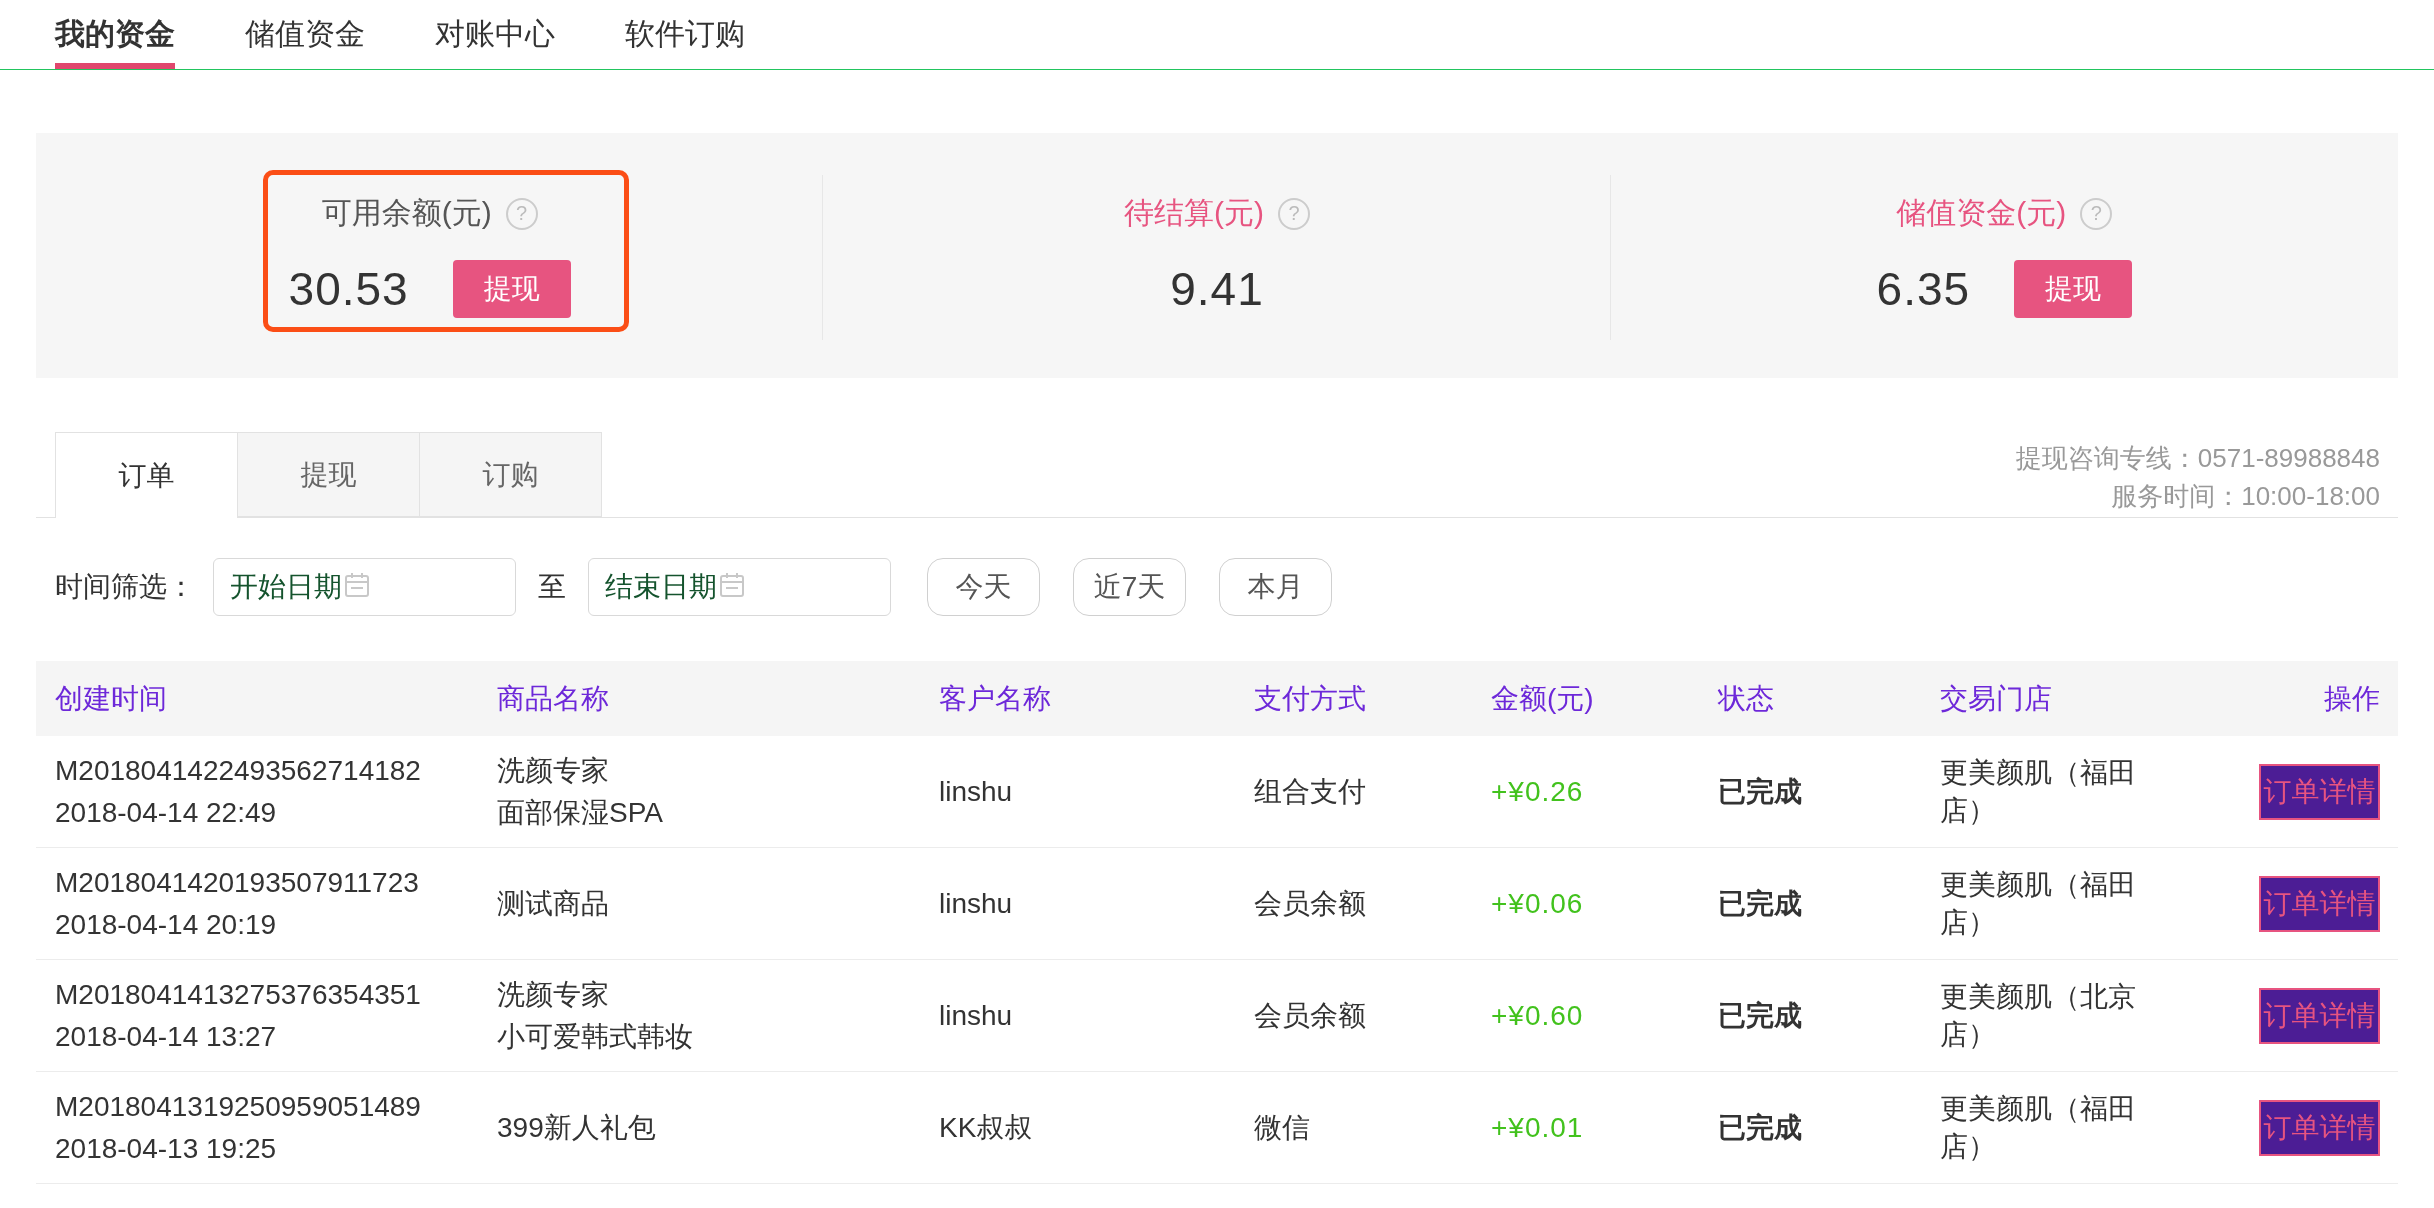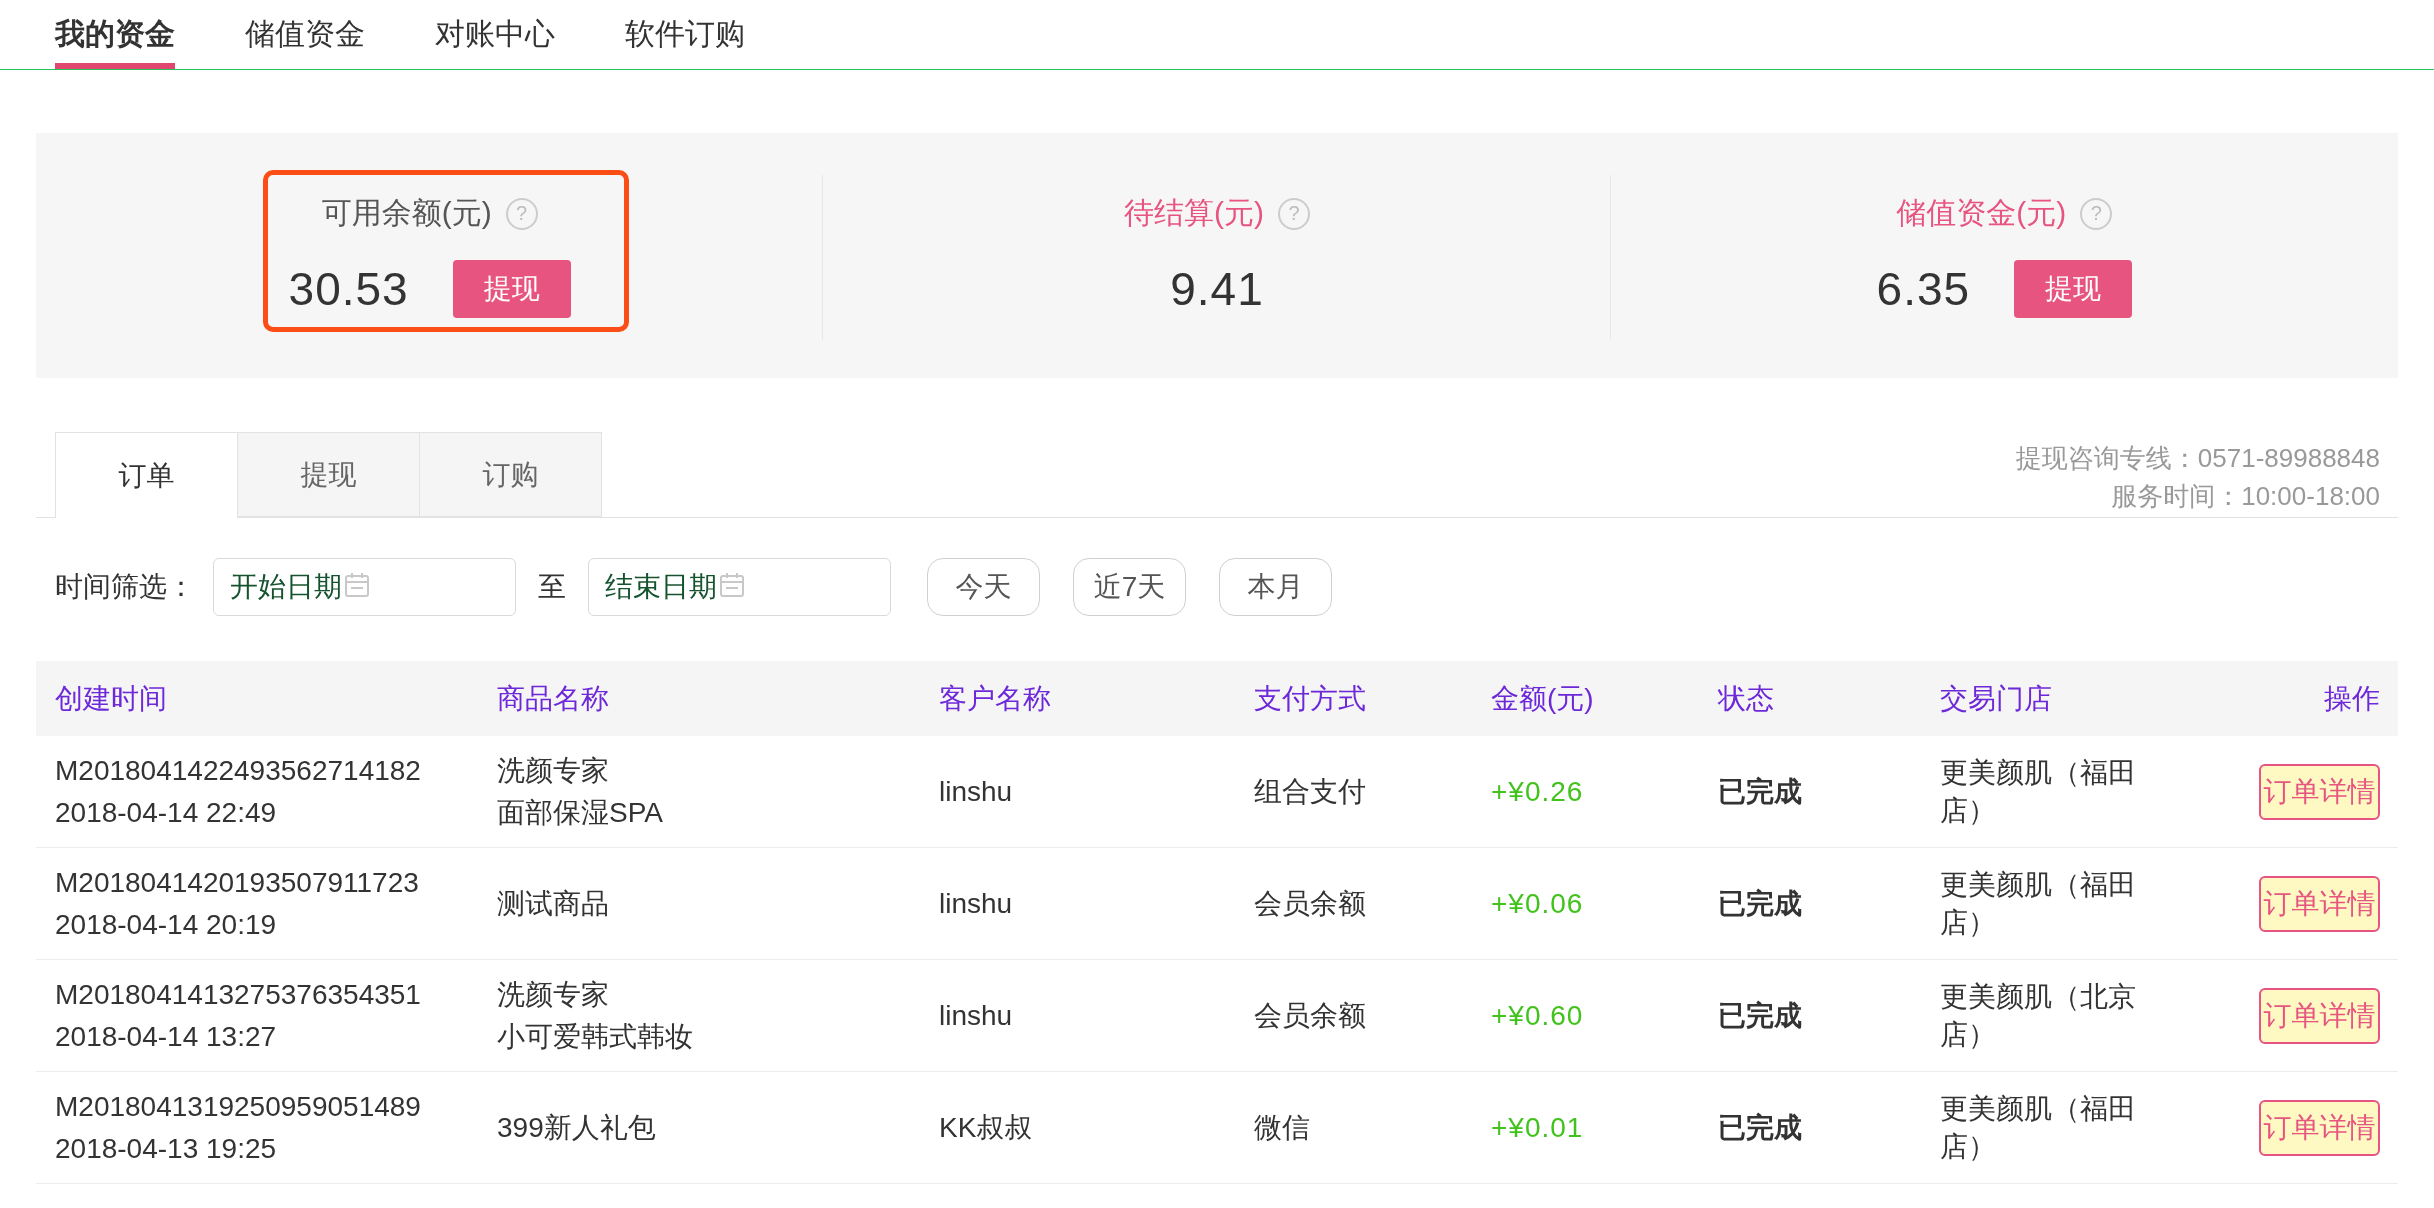--- a/index.html
+++ b/index.html
@@ -53,21 +53,21 @@
   .trow { display:grid; grid-template-columns:442px 442px 315px 237px 227px 222px 240px 1fr;
     padding:0 18px 0 19px; align-items:center; }
   .thead { background:#f5f5f5; height:75px; font-size:28px; color:#6d28d9; }
   .tbody-row { min-height:112px; border-bottom:1px solid #ececec; font-size:28px; color:#333; padding-top:10px; padding-bottom:10px; }
   .cell-order { line-height:42px; }
   .cell-product { line-height:42px; }
   .cell-amount { color:#42c21d; letter-spacing:1px; }
   .cell-status { font-weight:bold; }
   .cell-store { padding-right:40px; line-height:38px; }
   .cell-action, .th-action { justify-self:end; }
-  .btn-detail { width:121px; height:56px; background:#fef9c3; border:2px solid #e75480; border-radius:6px;
+  .btn-detail { width:121px; height:56px; background:#4c1d95; border:2px solid #e75480; border-radius:0;
     color:#e75480; font-size:28px; cursor:pointer; font-family:Liberation Mono, monospace; }
 </style>
 </head>
 <body>
 
 <div class="nav">
   <div class="nav-item active">我的资金</div>
   <div class="nav-item">储值资金</div>
   <div class="nav-item">对账中心</div>
   <div class="nav-item">软件订购</div>

